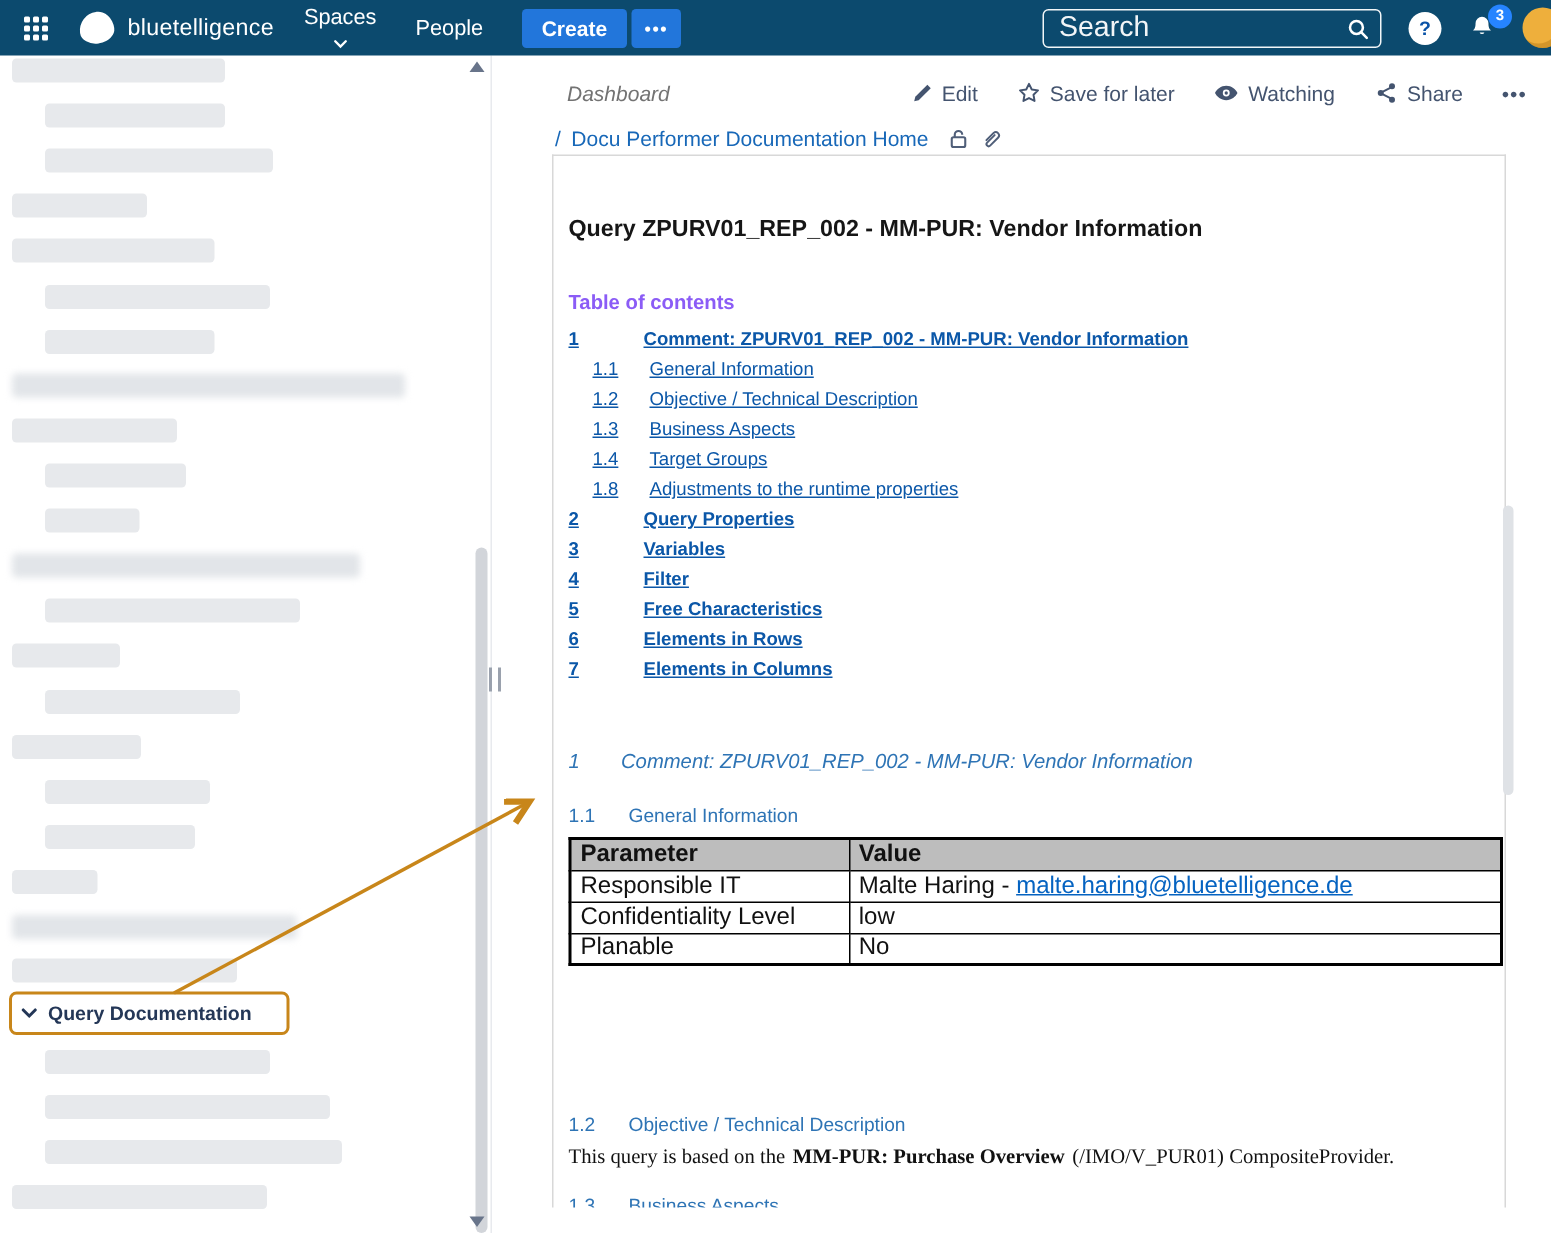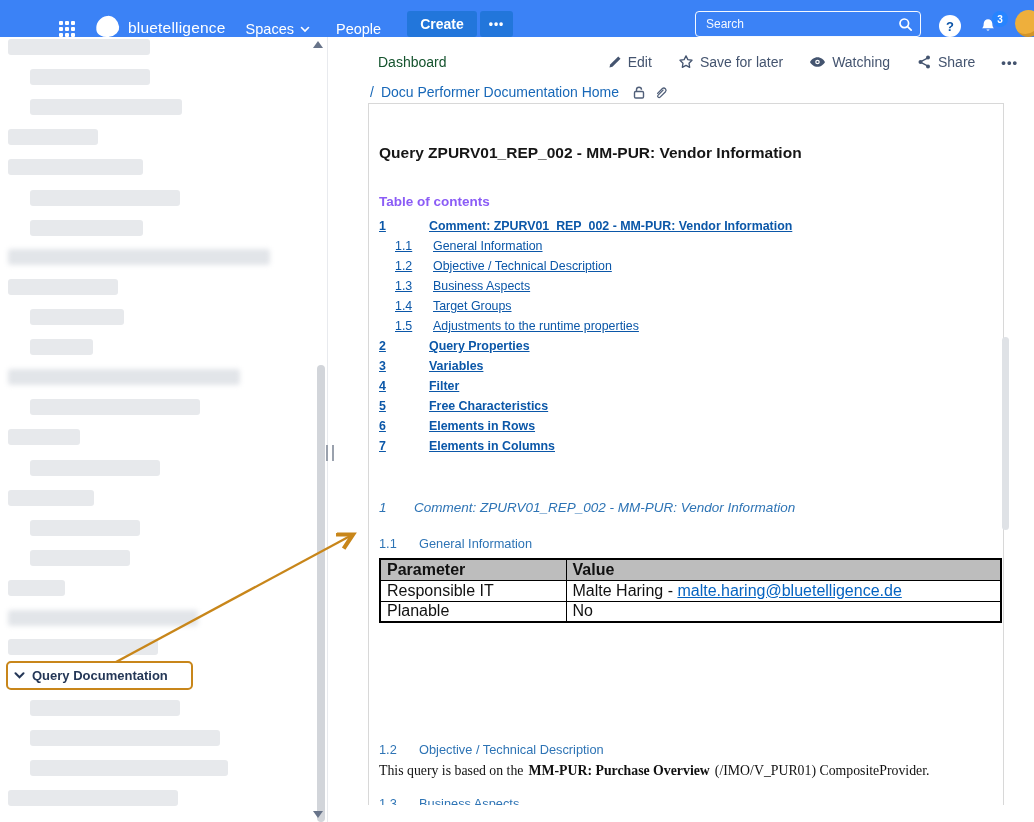--- a/index.html
+++ b/index.html
@@ -1,36 +1,36 @@
 <!DOCTYPE html>
 <html><head>
 <meta charset="utf-8">
 <style>
   * { margin:0; padding:0; box-sizing:border-box; }
   html,body { width:1034px; height:822px; }
   body { position:relative; overflow:hidden; background:#fff; font-family:"Liberation Sans",sans-serif; }
   a { cursor:pointer; }
 
   
-  .topbar { position:absolute; top:0; left:0; width:1034px; height:37px; background:#3b82f6;
-            display:flex; align-items:flex-end; color:#fff; z-index:30;padding-left:43px; }
+  .topbar { position:absolute; top:0; left:0; width:1034px; height:37px; background:#0c4a6e;
+            display:flex; align-items:center; color:#fff; z-index:30; }
   .grid-icon { margin-left:16px; display:grid; grid-template-columns:repeat(3,4px); grid-auto-rows:4px; gap:2px; cursor:pointer; }
   .grid-icon span { background:#fff; border-radius:1px; }
   .logo { width:23px; height:21px; background:#fff; margin-left:21px; border-radius:55% 45% 50% 50% / 60% 60% 42% 42%; transform:rotate(-8deg); }
   .brand { margin-left:9px; font-size:15.5px; font-weight:500; letter-spacing:.2px; cursor:pointer; }
-  .navitem { margin-left:20px; font-size:14.5px; display:flex; align-items:center; gap:6px; cursor:pointer; }
+  .navitem { margin-left:20px; font-size:14.5px; display:flex; align-items:center; gap:6px; cursor:pointer;flex-direction:column; }
   .navitem.people { margin-left:26px; }
   .create-btn { margin-left:26px; height:26px; padding:0 13px; background:#2276DB; border:none; border-radius:3px;
                 color:#fff; font-family:inherit; font-size:14px; font-weight:bold; cursor:pointer; }
   .create-more-btn { margin-left:3px; height:26px; padding:0 9px; background:#2276DB; border:none; border-radius:3px;
                 color:#fff; font-family:inherit; font-size:12px; font-weight:bold; letter-spacing:1px; cursor:pointer; }
   .search-box { margin-left:auto; width:226px; height:26px; border:1.5px solid rgba(255,255,255,.95); border-radius:4px;
                 display:flex; align-items:center; position:relative; padding-right:26px; }
   .search-box input { flex:1; min-width:0; background:transparent; border:none; outline:none; color:#fff;
-                font-family:inherit; font-size:12px; padding:0 4px 0 10px; }
+                font-family:inherit; font-size:19px; padding:0 4px 0 10px; }
   .search-box input::placeholder { color:#fff; opacity:.95; }
   .search-box .mag { position:absolute; right:7px; top:5px; cursor:pointer; }
   .help-btn { margin-left:18px; width:22px; height:22px; border-radius:50%; background:#fff; color:#0A53A7;
               font-size:13px; font-weight:bold; display:flex; align-items:center; justify-content:center; cursor:pointer; }
   .bell-wrap { margin-left:18px; position:relative; cursor:pointer; width:20px; height:20px; }
   .badge { position:absolute; top:-6px; right:-9px; width:16px; height:16px; border-radius:50%; background:#2684FF;
            color:#fff; font-size:10px; font-weight:bold; display:flex; align-items:center; justify-content:center; }
   .avatar { margin-left:16px; margin-right:-8px; flex:none; width:27px; height:27px; border-radius:50%;
             background:#EEAF3C; box-shadow:inset -3px -3px 0 rgba(160,100,10,.35); cursor:pointer; }
 
@@ -45,21 +45,21 @@
            border-left:5px solid transparent; border-right:5px solid transparent; border-bottom:7px solid #68748a; }
   .sb-down { position:absolute; left:313px; top:774px; width:0; height:0;
            border-left:5px solid transparent; border-right:5px solid transparent; border-top:7px solid #68748a; }
   .sb-thumb { position:absolute; left:317px; top:328px; width:8px; height:457px; background:#d2d5da; border-radius:4px; cursor:pointer; }
   .divider { position:absolute; top:37px; bottom:0; left:327px; width:1px; background:#e8eaee; }
   .divider-handle { position:absolute; left:326px; top:445px; width:8px; height:16px;
            border-left:2px solid #9aa1ad; border-right:2px solid #9aa1ad; cursor:col-resize; z-index:7; }
 
   
   .main { position:absolute; top:37px; left:328px; right:0; bottom:0; background:#fff; }
-  .bc1 { position:absolute; left:50px; top:17px; font-size:14px; color:#14532d; }
+  .bc1 { position:absolute; left:50px; top:17px; font-size:14px; color:#737373;font-style:italic; }
   .bc2 { position:absolute; left:42px; top:47px; font-size:14px; color:#1868B8; display:flex; align-items:center; gap:7px; }
   .bc2 .bc-icons { display:flex; align-items:center; gap:8px; margin-left:6px; }
   .actions { position:absolute; top:17px; right:16px; display:flex; align-items:center; gap:26px;
              color:#44546F; font-size:14px;text-align:center; }
   .action { display:flex; align-items:center; gap:6px; cursor:pointer; }
   .action-more { font-weight:bold; letter-spacing:1px; font-size:13px; cursor:pointer; }
 
   .page { position:absolute; left:40px; top:66px; width:636px; height:702px; background:#fff;
           border:1px solid #d8d8d8; border-bottom:none; overflow:hidden; }
   .doc-title { position:absolute; left:10px; top:40px; font-size:15.5px; font-weight:bold; color:#161616; }
@@ -252,21 +252,21 @@
           </div>
         <div class="toc-row lvl2">
             <a class="toc-num">1.3</a>
             <a class="toc-label">Business Aspects</a>
           </div>
         <div class="toc-row lvl2">
             <a class="toc-num">1.4</a>
             <a class="toc-label">Target Groups</a>
           </div>
         <div class="toc-row lvl2">
-            <a class="toc-num">1.5</a>
+            <a class="toc-num">1.8</a>
             <a class="toc-label">Adjustments to the runtime properties</a>
           </div>
         <div class="toc-row lvl1">
             <a class="toc-num">2</a>
             <a class="toc-label">Query Properties</a>
           </div>
         <div class="toc-row lvl1">
             <a class="toc-num">3</a>
             <a class="toc-label">Variables</a>
           </div>
@@ -301,20 +301,24 @@
         <tbody>
             <tr>
           <th class="c-param">Parameter</th>
           <th>Value</th>
         </tr>
         <tr>
           <td class="c-param">Responsible IT</td>
           <td><span>Malte Haring - </span><a>malte.haring@bluetelligence.de</a></td>
         </tr>
         <tr>
+          <td class="c-param">Confidentiality Level</td>
+          <td><span>low</span></td>
+        </tr>
+        <tr>
           <td class="c-param">Planable</td>
           <td><span>No</span></td>
         </tr>
       </tbody>
         </table>
 
       <div class="sec sec-1-2">
         <span class="n">1.2</span>
         <span>Objective / Technical Description</span>
       </div>

